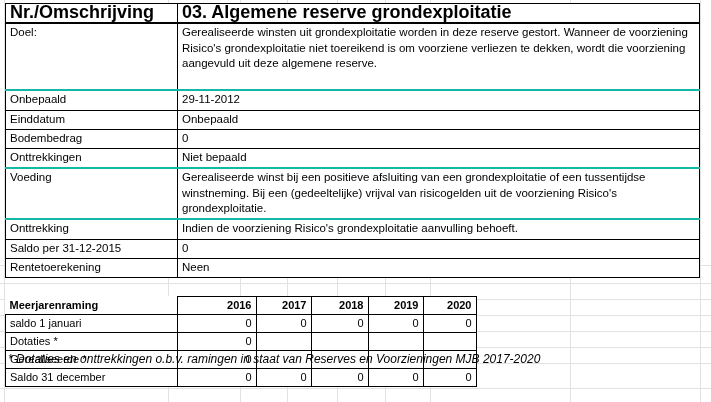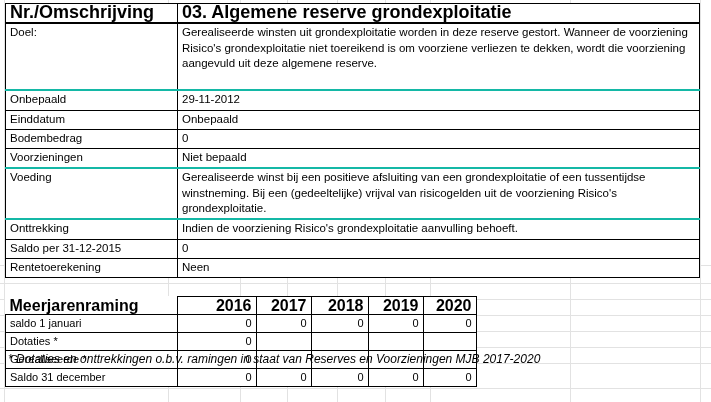--- a/index.html
+++ b/index.html
@@ -103,21 +103,21 @@
   }
   table.mjr td.num.c2016 { width: 70px; border-right: 1px solid #000; }
   table.mjr td.num.c2017 { width: 46px; border-right: 1.5px solid #000; }
   table.mjr td.num.c2018 { width: 48px; }
   table.mjr td.num.c2019 { width: 46px; }
   table.mjr td.num.c2020 { width: 44px; border-right: 1.5px solid #000; }
 
   
   table.mjr tr.head td {
     font-weight: bold;
-    font-size: 16px;
+    font-size: 11px;
     padding-top: 1px;
     padding-bottom: 1px;
   }
   table.mjr tr.head td.rowlabel {
     border-left: none;
     border-right: none;
     border-bottom: 1.5px solid #000;
     border-top: none;
   }
   table.mjr tr.head td.num {
@@ -190,21 +190,21 @@
         <td class="label">Einddatum</td>
         <td>Onbepaald</td>
       </tr>
 
       <tr>
         <td class="label">Bodembedrag</td>
         <td>0</td>
       </tr>
 
       <tr class="thickbot">
-        <td class="label">Voorzieningen</td>
+        <td class="label">Onttrekkingen</td>
         <td>Niet bepaald</td>
       </tr>
 
       <tr class="tall2 thickbot">
         <td class="label">Voeding</td>
         <td>Gerealiseerde winst bij een positieve afsluiting van een grondexploitatie of een tussentijdse winstneming. Bij een (gedeeltelijke) vrijval van risicogelden uit de voorziening Risico's grondexploitatie.</td>
       </tr>
 
       <tr>
         <td class="label">Onttrekking</td>

